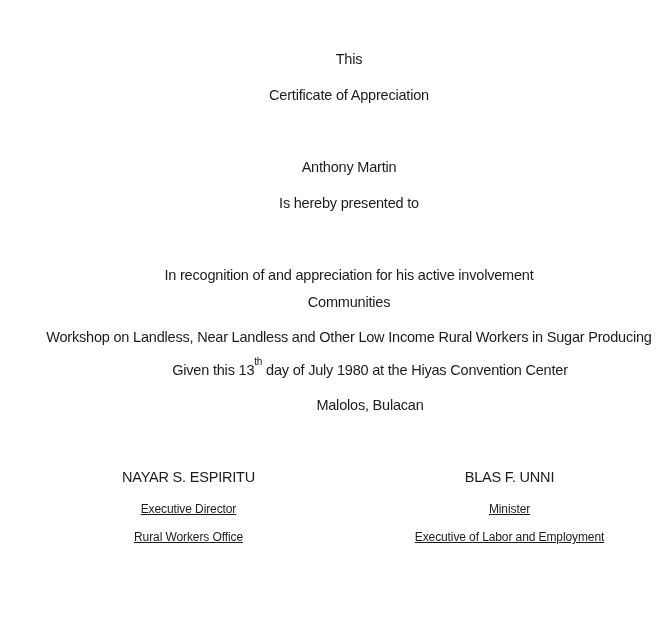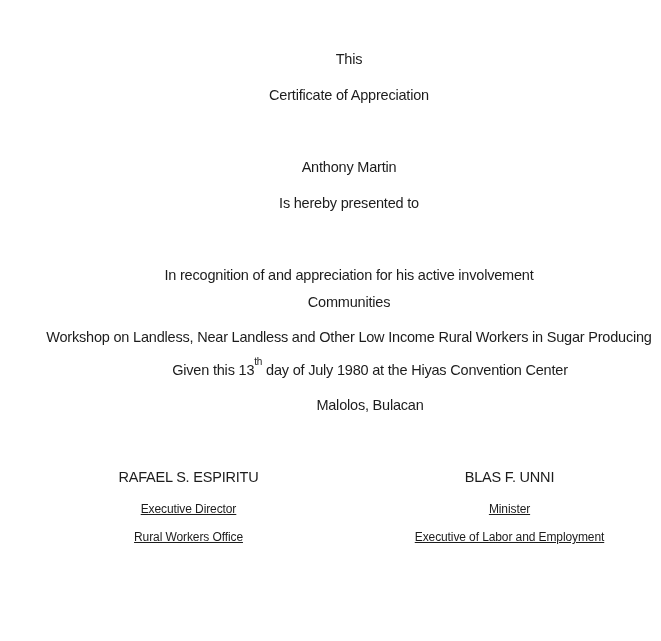--- a/index.html
+++ b/index.html
@@ -86,21 +86,21 @@
 
   <div class="line mt-date shift-r">
     <span>Given this 13</span><sup class="ordinal">th</sup><span> day of July 1980 at the Hiyas Convention Center</span>
   </div>
 
   <div class="line mt-line2 shift-r">Malolos, Bulacan</div>
 
   <div class="signatures">
 
     <div class="sig-col">
-      <div class="sig-name">RAFAEL S. ESPIRITU</div>
+      <div class="sig-name">NAYAR S. ESPIRITU</div>
       <div class="sig-sub sig-title">Executive Director</div>
       <div class="sig-sub sig-org">Rural Workers Office</div>
     </div>
 
 
     <div class="sig-col">
       <div class="sig-name">BLAS F. UNNI</div>
       <div class="sig-sub sig-title">Minister</div>
       <div class="sig-sub sig-org">Executive of Labor and Employment</div>
     </div>

